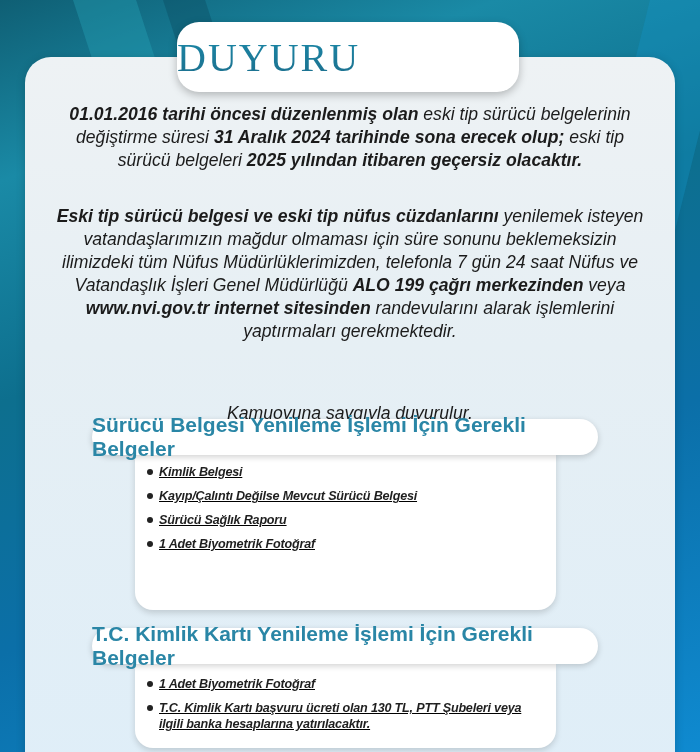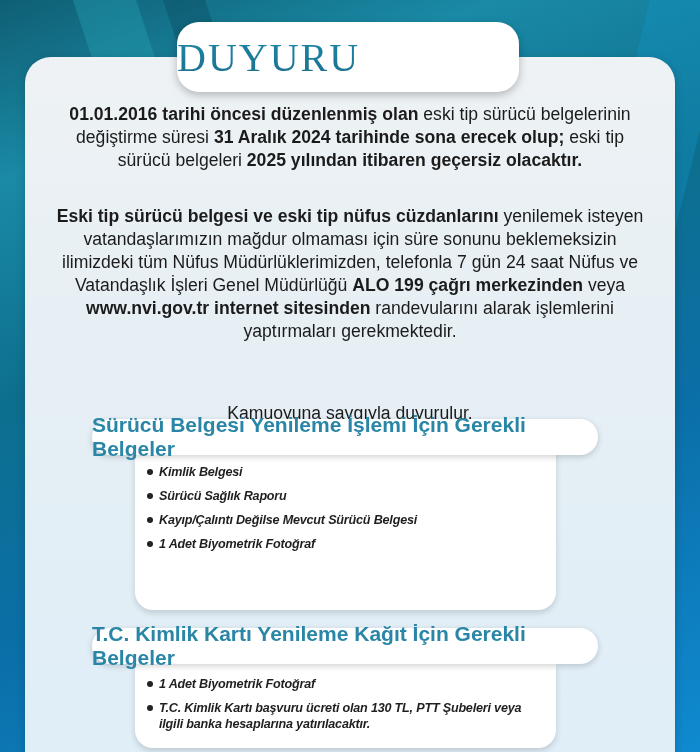--- a/index.html
+++ b/index.html
@@ -29,20 +29,21 @@
   .title-box span {
     font-family: "Liberation Serif", "DejaVu Serif", serif;
     font-size: 40px; letter-spacing: 2px; color: #1c7898;
     background: linear-gradient(180deg, #1a88a8 0%, #1d6e8c 100%);
     -webkit-background-clip: text; background-clip: text; -webkit-text-fill-color: transparent;
   }
   .body-text {
     position: absolute; left: 55px; width: 590px; text-align: center;
     color: #1b1b1b; font-size: 17.6px; line-height: 23px;
     font-family: "Liberation Sans", sans-serif;
+    font-style: italic;
   }
   .body-text b { font-weight: bold; }
   .p1 { top: 103px; }
   .p2 { top: 205px; }
   .p3 { top: 402px; }
 
   .pill {
     position: absolute; left: 92px; width: 506px; height: 36px;
     background: #ffffff; border-radius: 18px;
     box-shadow: 0 2px 6px rgba(0,0,0,0.18);
@@ -52,20 +53,21 @@
   }
   .pill1 { top: 419px; }
   .pill2 { top: 628px; }
 
   .card {
     position: absolute; left: 135px; width: 421px;
     background: #ffffff; border-radius: 0 0 18px 18px;
     box-shadow: 0 3px 6px rgba(0,0,0,0.15);
     padding: 12px 16px 10px 12px;
     z-index: 1;
+    text-decoration: underline;
   }
   .card1 { top: 452px; height: 158px; }
   .card2 { top: 664px; height: 84px; }
   .card ul { list-style: none; }
   .card li {
     font-style: italic; font-weight: bold; font-size: 12.6px; color: #1f1f1f;
     line-height: 16px; padding-left: 12px; position: relative; margin-bottom: 8px;
     letter-spacing: -0.2px;
   }
   .card li .bullet {
@@ -86,25 +88,25 @@
 </div>
 
 <div class="body-text p1"><b>01.01.2016 tarihi öncesi düzenlenmiş olan</b><span> eski tip sürücü belgelerinin değiştirme süresi </span><b>31 Aralık 2024 tarihinde sona erecek olup;</b><span> eski tip sürücü belgeleri </span><b>2025 yılından itibaren geçersiz olacaktır.</b></div>
 <div class="body-text p2"><b>Eski tip sürücü belgesi ve eski tip nüfus cüzdanlarını</b><span> yenilemek isteyen vatandaşlarımızın mağdur olmaması için süre sonunu beklemeksizin ilimizdeki tüm Nüfus Müdürlüklerimizden, telefonla 7 gün 24 saat Nüfus ve Vatandaşlık İşleri Genel Müdürlüğü </span><b>ALO 199 çağrı merkezinden</b><span> veya </span><b>www.nvi.gov.tr internet sitesinden</b><span> randevularını alarak işlemlerini yaptırmaları gerekmektedir.</span></div>
 <div class="body-text p3">Kamuoyuna saygıyla duyurulur.</div>
 
 <div class="pill pill1">Sürücü Belgesi Yenileme İşlemi İçin Gerekli Belgeler</div>
 <div class="card card1">
   <ul>
       <li><span class="bullet"></span><span>Kimlik Belgesi</span></li>
+      <li><span class="bullet"></span><span>Kayıp/Çalıntı Değilse Mevcut Sürücü Belgesi</span></li>
       <li><span class="bullet"></span><span>Sürücü Sağlık Raporu</span></li>
-      <li><span class="bullet"></span><span>Kayıp/Çalıntı Değilse Mevcut Sürücü Belgesi</span></li>
       <li><span class="bullet"></span><span>1 Adet Biyometrik Fotoğraf</span></li>
     </ul>
 </div>
 
-<div class="pill pill2">T.C. Kimlik Kartı Yenileme Kağıt İçin Gerekli Belgeler</div>
+<div class="pill pill2">T.C. Kimlik Kartı Yenileme İşlemi İçin Gerekli Belgeler</div>
 <div class="card card2">
   <ul>
       <li><span class="bullet"></span><span>1 Adet Biyometrik Fotoğraf</span></li>
       <li><span class="bullet"></span><span>T.C. Kimlik Kartı başvuru ücreti olan 130 TL, PTT Şubeleri veya ilgili banka hesaplarına yatırılacaktır.</span></li>
     </ul>
 </div>
 
 </body></html>

